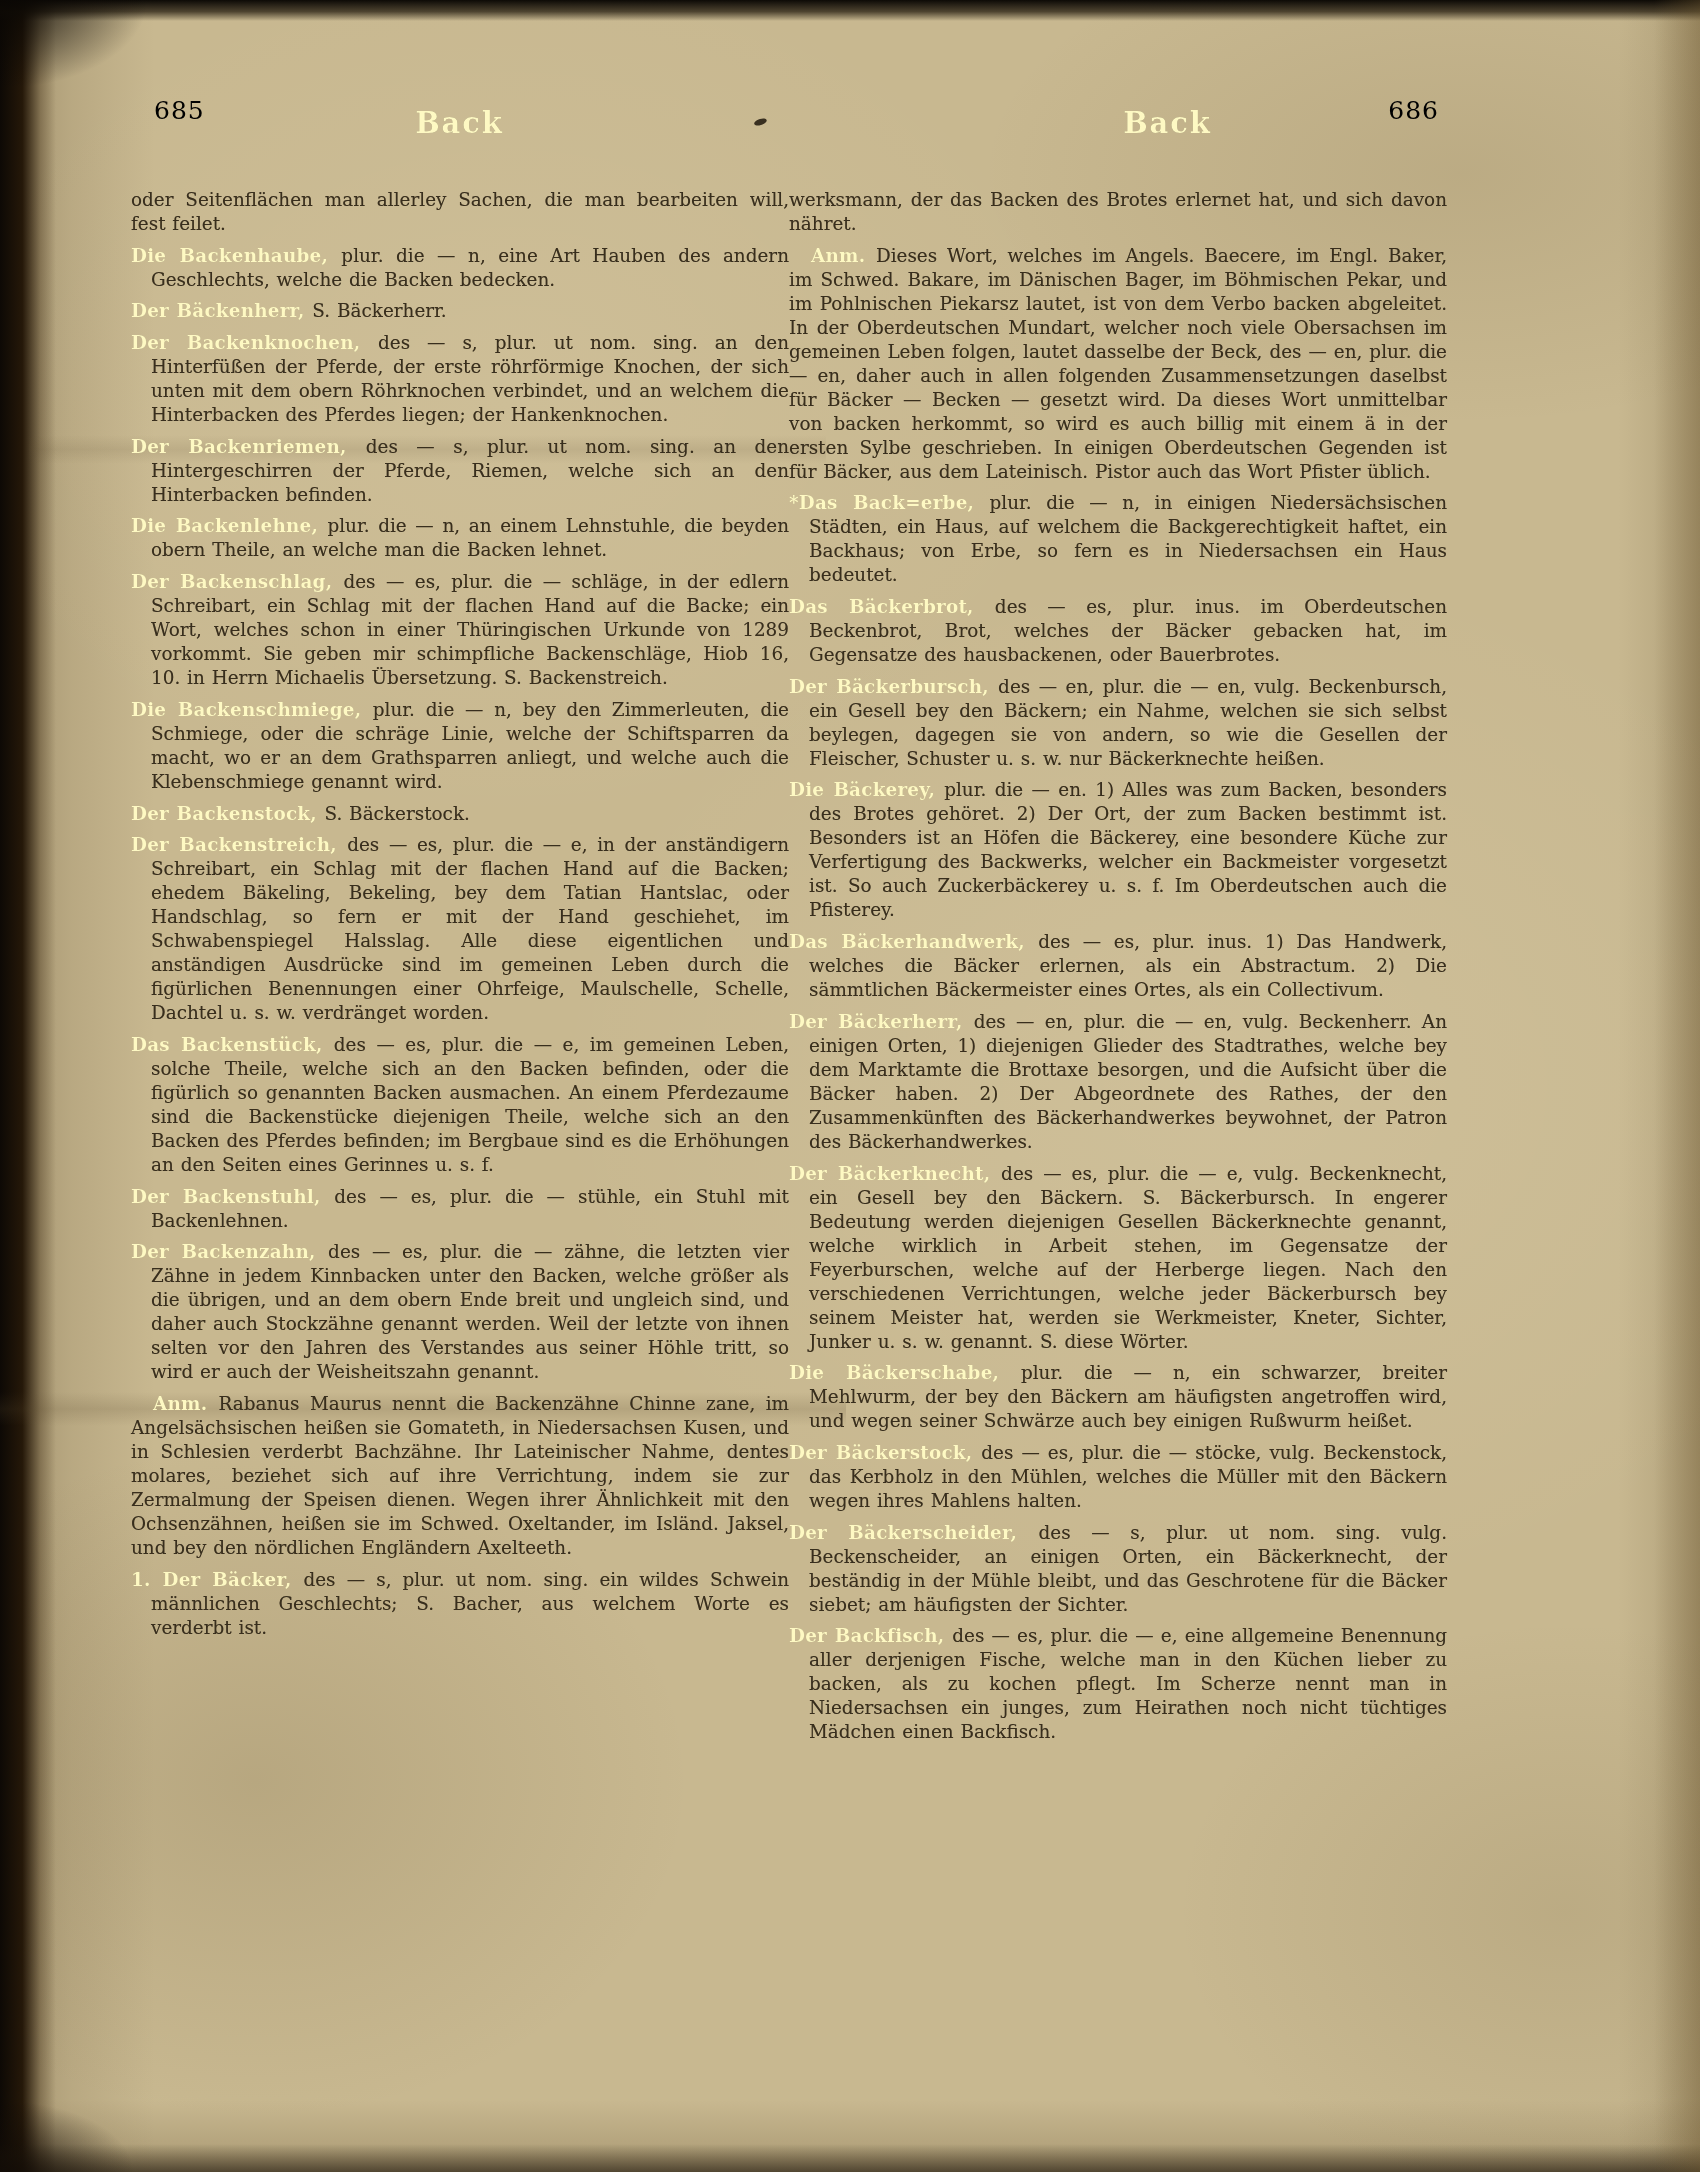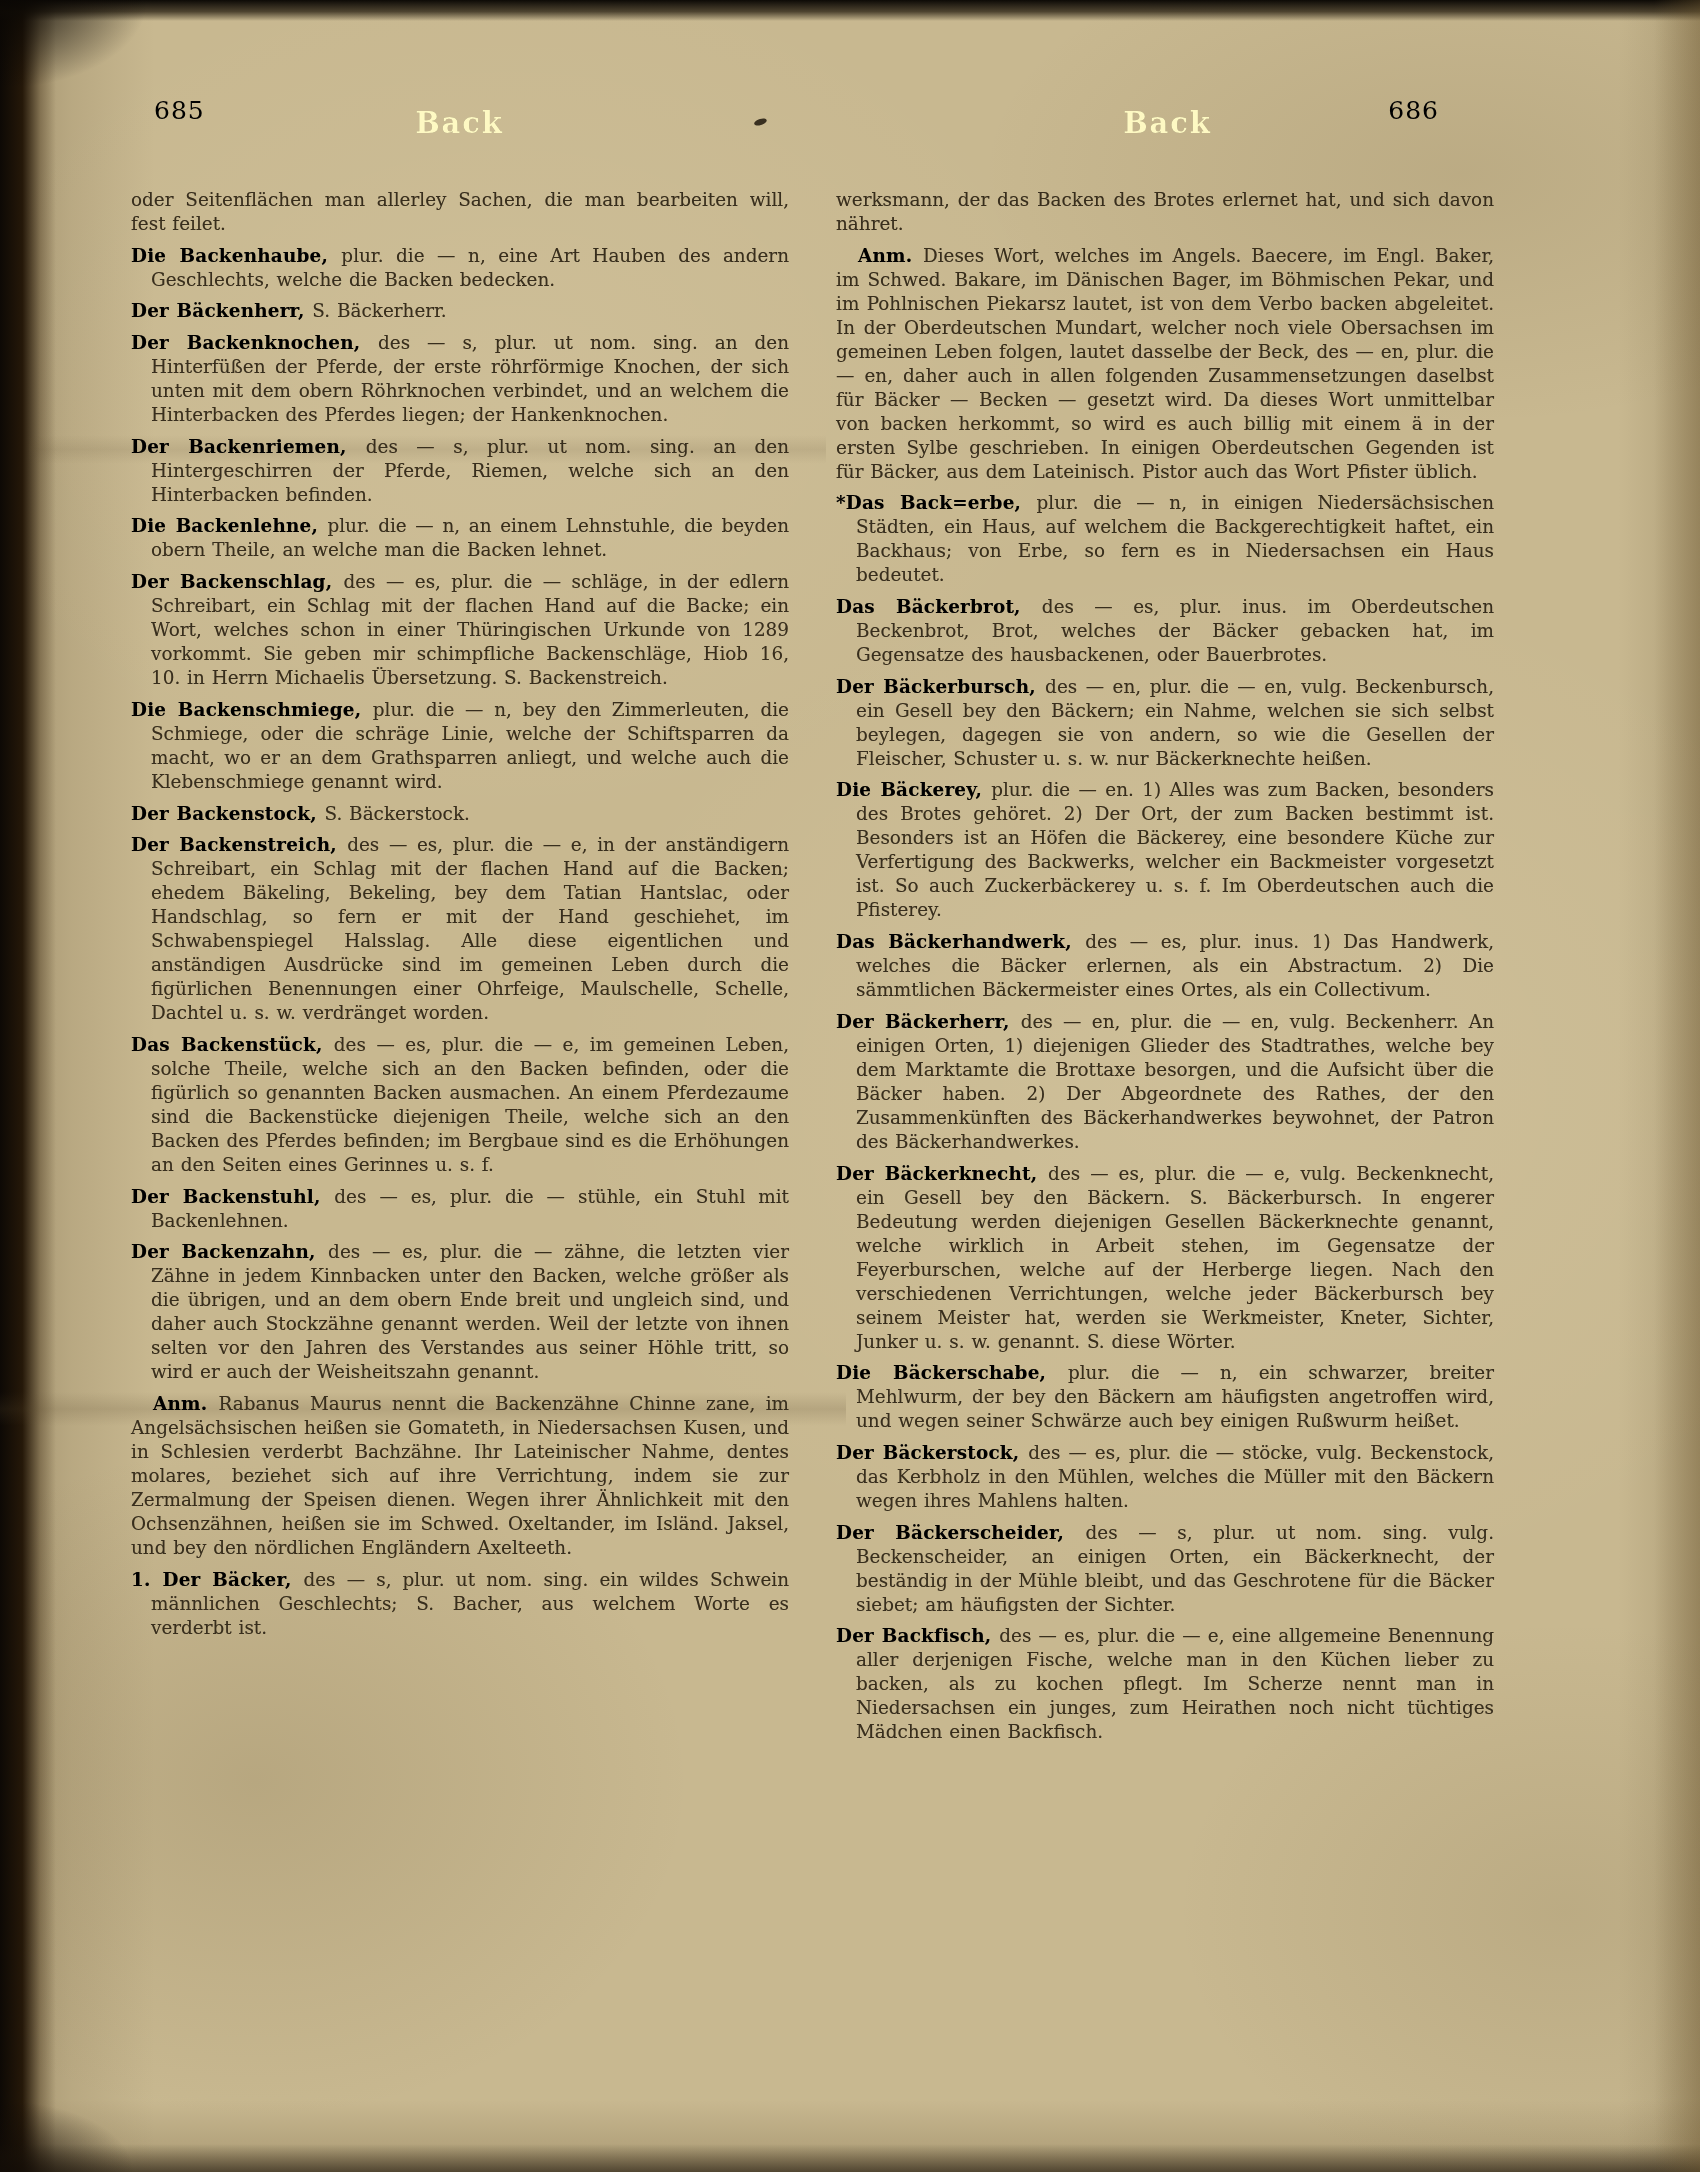--- a/index.html
+++ b/index.html
@@ -73,37 +73,37 @@
   .pgnum.right{right:261px;}
   .runtitle{
     position:absolute;top:106px;z-index:4;width:657px;text-align:center;
     font-size:29px;font-weight:bold;letter-spacing:1.9px;color:#fef9c3;
     text-shadow:0 0 0.5px rgba(47,37,23,0.55);
   }
   .runtitle.left{left:131px;}
   .runtitle.right{left:839px;}
   .columns{
     position:absolute;left:131px;top:188px;width:1364px;z-index:4;
-    display:flex;gap:47px;
+    display:flex;
   }
   .col{
     width:658px;
     font-size:18.4px;line-height:24px;
     text-align:justify;
     word-spacing:1px;
     color:var(--ink);
     text-shadow:0 0 0.5px rgba(56,46,29,0.35);
   }
   .entry{
     margin:0 0 7.7px 0;
     padding-left:20px;text-indent:-20px;
   }
   .entry.cont{padding-left:0;text-indent:0;}
   .entry.anm{padding-left:0;text-indent:22px;}
-  .headword{font-weight:bold;letter-spacing:0.2px;color:#000000;}
+  .headword{font-weight:bold;letter-spacing:0.2px;color:#fef9c3;}
   .catchword{
     text-align:right;padding-right:65px;margin-top:4.8px;
     font-weight:bold;font-size:19.3px;color:#2c2314;
   }
 </style>
 </head>
 <body>
 
 <div class="paper"></div>
 <div class="edge-left"></div>

